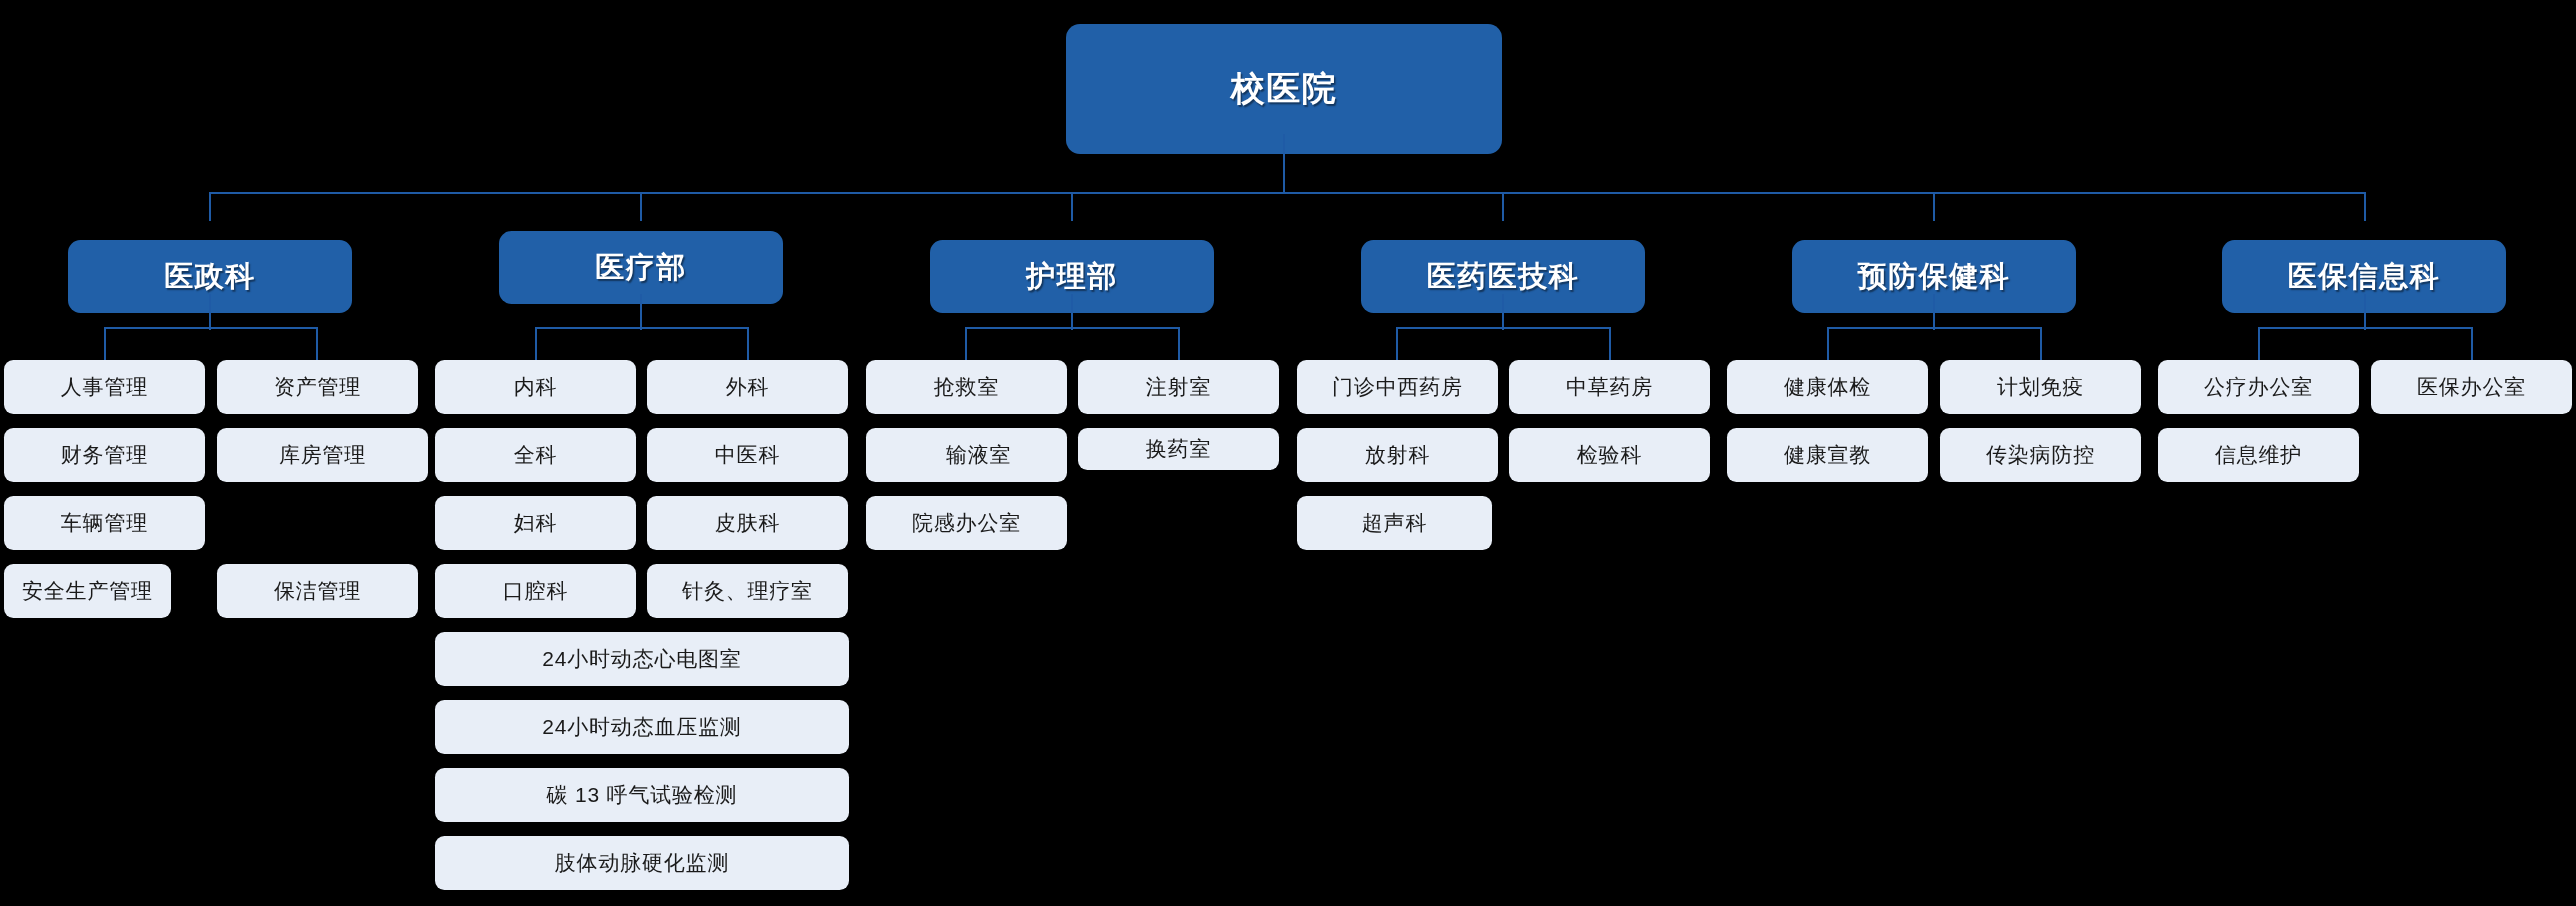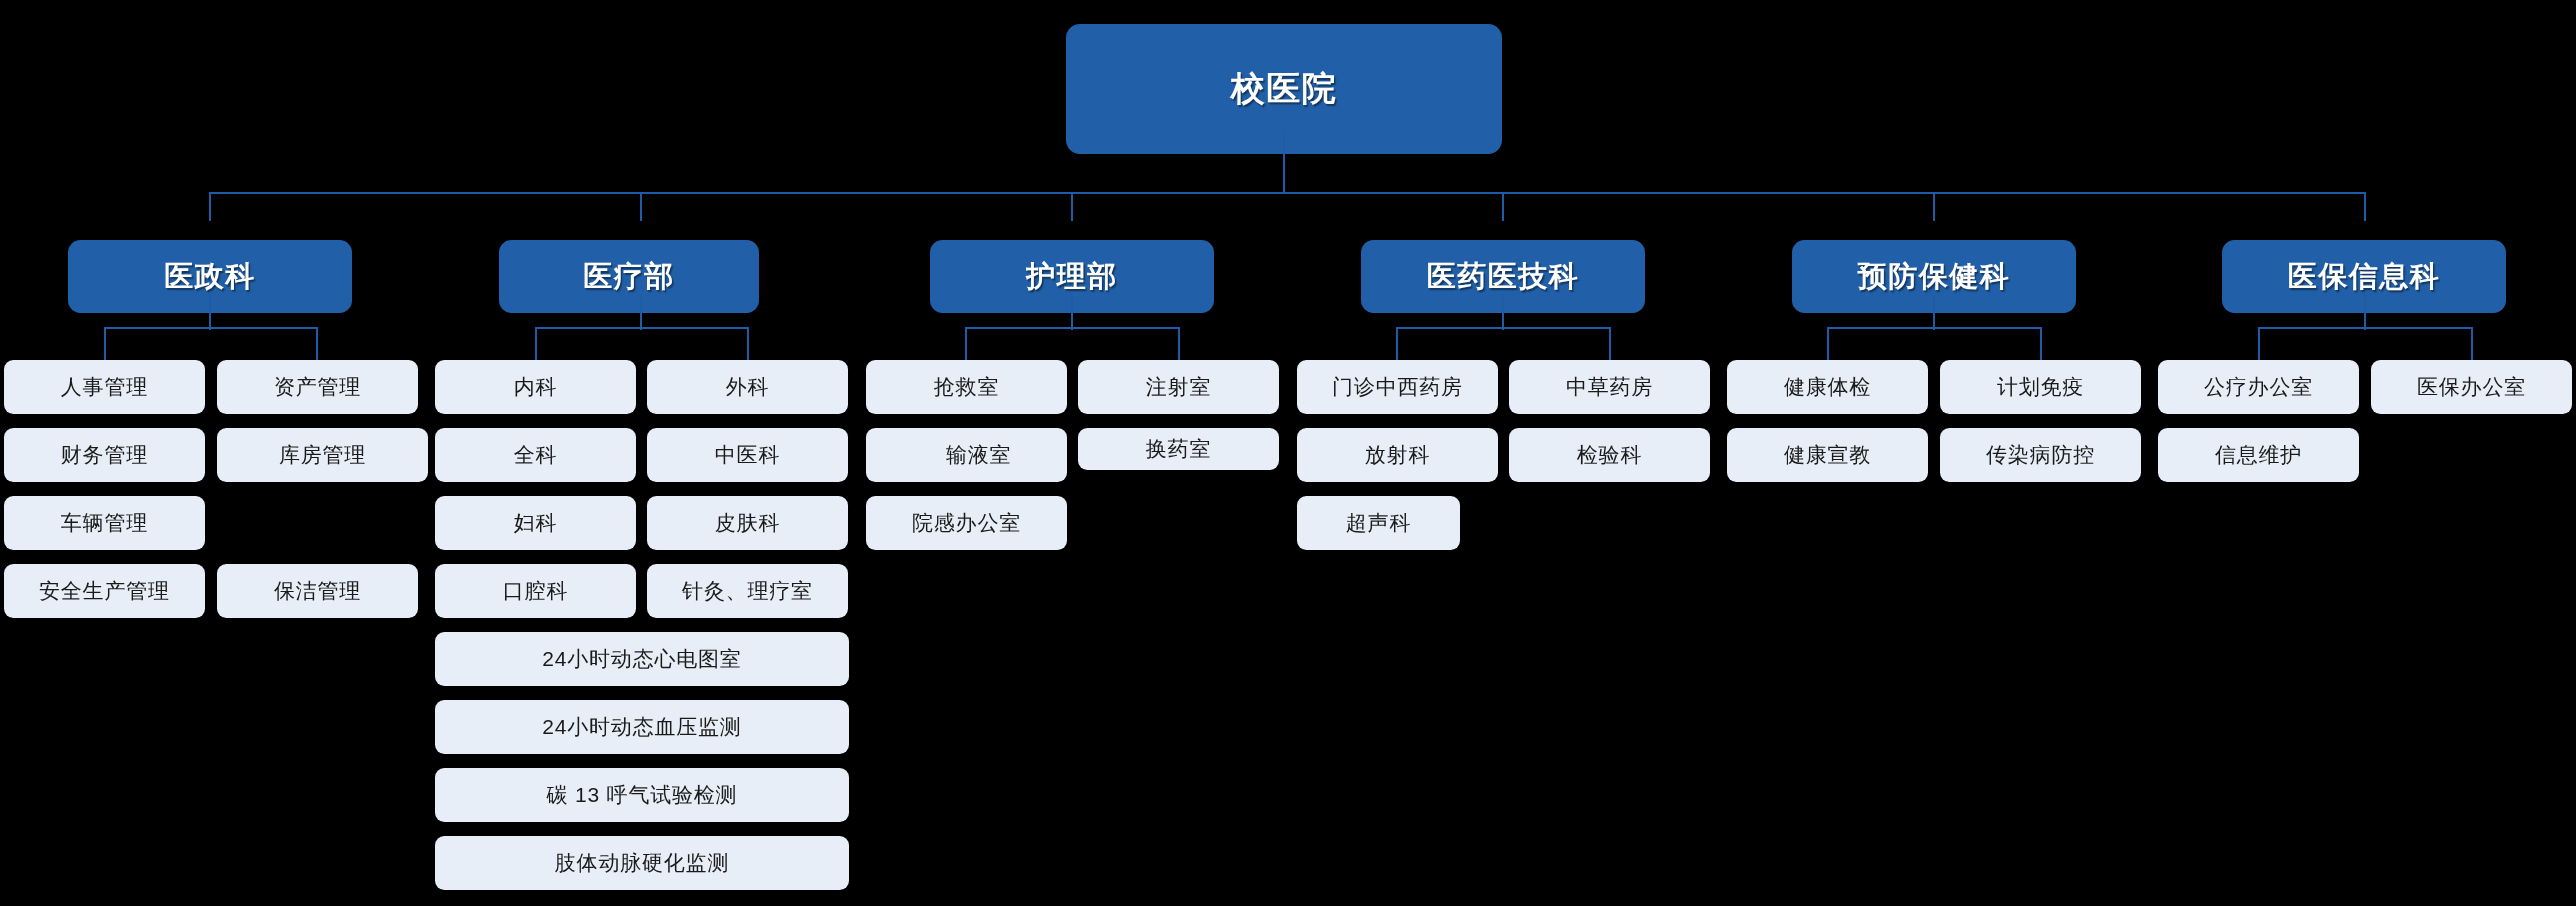--- a/index.html
+++ b/index.html
@@ -65,24 +65,24 @@
     <div class="node node-dept" style="left: 68px; top: 220px; width: 284px; height: 73px;">医政科</div>
     <div class="conn conn-v" style="left: 209px; top: 294px; height: 36px;"></div>
     <div class="conn conn-h" style="left: 104px; top: 327px; width: 213px;"></div>
     <div class="conn conn-v" style="left: 104px; top: 327px; height: 32.5px;"></div>
     <div class="conn conn-v" style="left: 316px; top: 327px; height: 32.5px;"></div>
     <div class="node node-leaf" style="left: 3.9px; top: 360px; width: 201px; height: 54px;">人事管理</div>
     <div class="node node-leaf" style="left: 217px; top: 360px; width: 201px; height: 54px;">资产管理</div>
     <div class="node node-leaf" style="left: 3.9px; top: 428px; width: 201px; height: 54px;">财务管理</div>
     <div class="node node-leaf" style="left: 217px; top: 428px; width: 211px; height: 54px;">库房管理</div>
     <div class="node node-leaf" style="left: 3.9px; top: 496px; width: 201px; height: 54px;">车辆管理</div>
-    <div class="node node-leaf" style="left: 3.9px; top: 564px; width: 201px; height: 54px;">安全生产管理</div>
+    <div class="node node-leaf" style="left: 3.9px; top: 564px; width: 167px; height: 54px;">安全生产管理</div>
     <div class="node node-leaf" style="left: 217px; top: 564px; width: 201px; height: 54px;">保洁管理</div>
     <div class="conn conn-v" style="left: 640px; top: 192px; height: 29px;"></div>
-    <div class="node node-dept" style="left: 499px; top: 220px; width: 260px; height: 73px;">医疗部</div>
+    <div class="node node-dept" style="left: 499px; top: 211px; width: 284px; height: 73px;">医疗部</div>
     <div class="conn conn-v" style="left: 640px; top: 294px; height: 36px;"></div>
     <div class="conn conn-h" style="left: 535px; top: 327px; width: 213px;"></div>
     <div class="conn conn-v" style="left: 535px; top: 327px; height: 32.5px;"></div>
     <div class="conn conn-v" style="left: 747px; top: 327px; height: 32.5px;"></div>
     <div class="node node-leaf" style="left: 435px; top: 360px; width: 201px; height: 54px;">内科</div>
     <div class="node node-leaf" style="left: 647px; top: 360px; width: 201px; height: 54px;">外科</div>
     <div class="node node-leaf" style="left: 435px; top: 428px; width: 201px; height: 54px;">全科</div>
     <div class="node node-leaf" style="left: 647px; top: 428px; width: 201px; height: 54px;">中医科</div>
     <div class="node node-leaf" style="left: 435px; top: 496px; width: 201px; height: 54px;">妇科</div>
     <div class="node node-leaf" style="left: 647px; top: 496px; width: 201px; height: 54px;">皮肤科</div>
@@ -106,21 +106,21 @@
     <div class="conn conn-v" style="left: 1502px; top: 192px; height: 29px;"></div>
     <div class="node node-dept" style="left: 1361px; top: 220px; width: 284px; height: 73px;">医药医技科</div>
     <div class="conn conn-v" style="left: 1502px; top: 294px; height: 36px;"></div>
     <div class="conn conn-h" style="left: 1397px; top: 327px; width: 213px;"></div>
     <div class="conn conn-v" style="left: 1396px; top: 327px; height: 32.5px;"></div>
     <div class="conn conn-v" style="left: 1609px; top: 327px; height: 32.5px;"></div>
     <div class="node node-leaf" style="left: 1297px; top: 360px; width: 201px; height: 54px;">门诊中西药房</div>
     <div class="node node-leaf" style="left: 1509px; top: 360px; width: 201px; height: 54px;">中草药房</div>
     <div class="node node-leaf" style="left: 1297px; top: 428px; width: 201px; height: 54px;">放射科</div>
     <div class="node node-leaf" style="left: 1509px; top: 428px; width: 201px; height: 54px;">检验科</div>
-    <div class="node node-leaf" style="left: 1297px; top: 496px; width: 163px; height: 54px;">超声科</div>
+    <div class="node node-leaf" style="left: 1297px; top: 496px; width: 195px; height: 54px;">超声科</div>
     <div class="conn conn-v" style="left: 1933px; top: 192px; height: 29px;"></div>
     <div class="node node-dept" style="left: 1792px; top: 220px; width: 284px; height: 73px;">预防保健科</div>
     <div class="conn conn-v" style="left: 1933px; top: 294px; height: 36px;"></div>
     <div class="conn conn-h" style="left: 1828px; top: 327px; width: 213px;"></div>
     <div class="conn conn-v" style="left: 1827px; top: 327px; height: 32.5px;"></div>
     <div class="conn conn-v" style="left: 2040px; top: 327px; height: 32.5px;"></div>
     <div class="node node-leaf" style="left: 1727px; top: 360px; width: 201px; height: 54px;">健康体检</div>
     <div class="node node-leaf" style="left: 1940px; top: 360px; width: 201px; height: 54px;">计划免疫</div>
     <div class="node node-leaf" style="left: 1727px; top: 428px; width: 201px; height: 54px;">健康宣教</div>
     <div class="node node-leaf" style="left: 1940px; top: 428px; width: 201px; height: 54px;">传染病防控</div>

